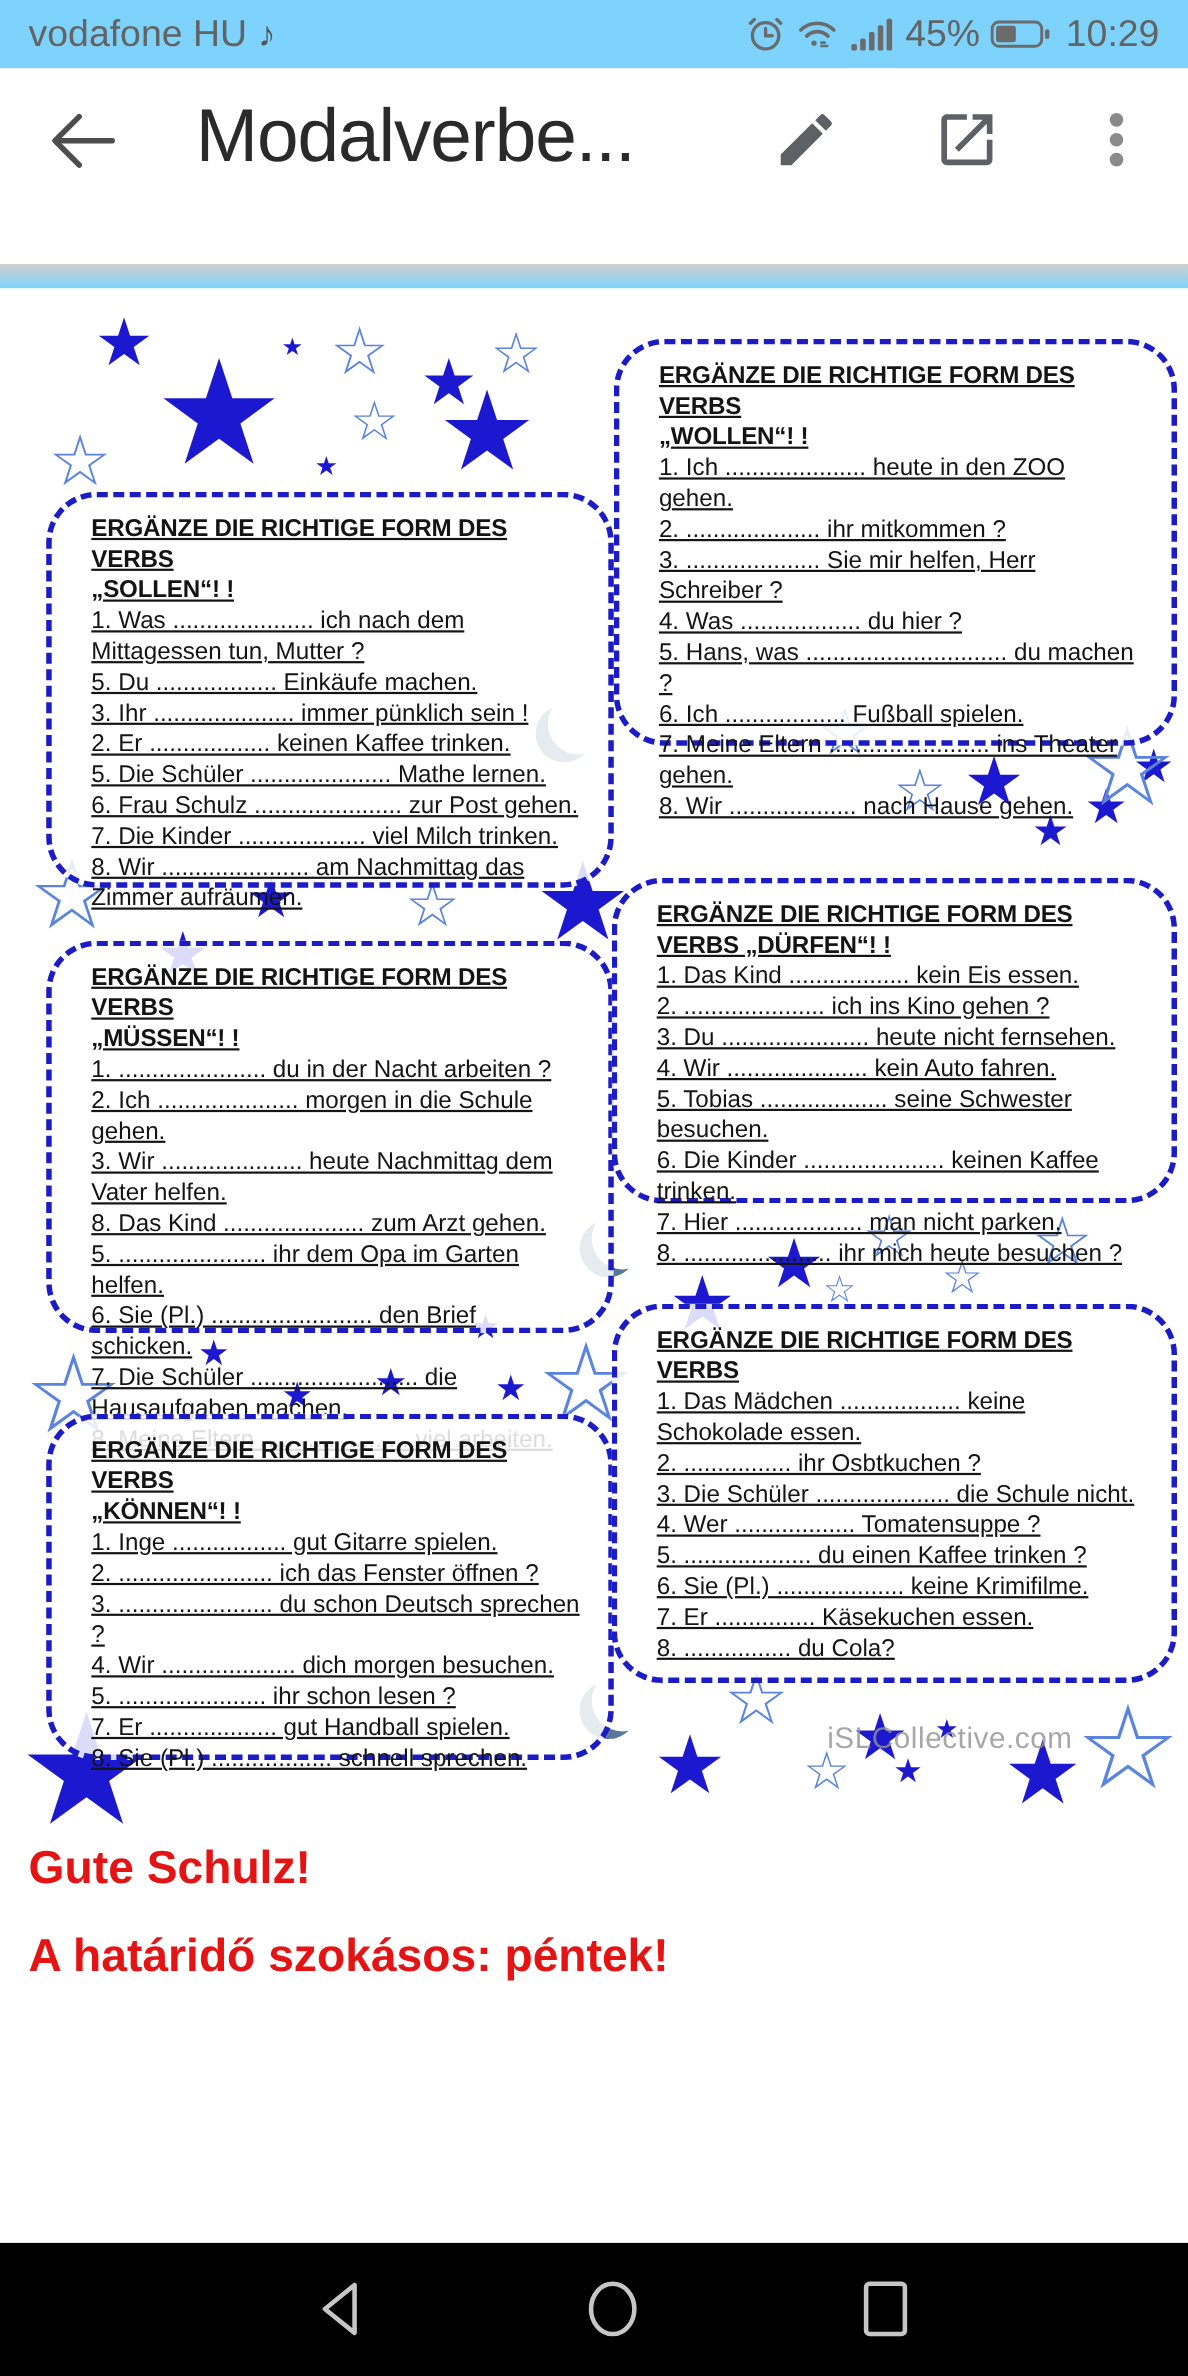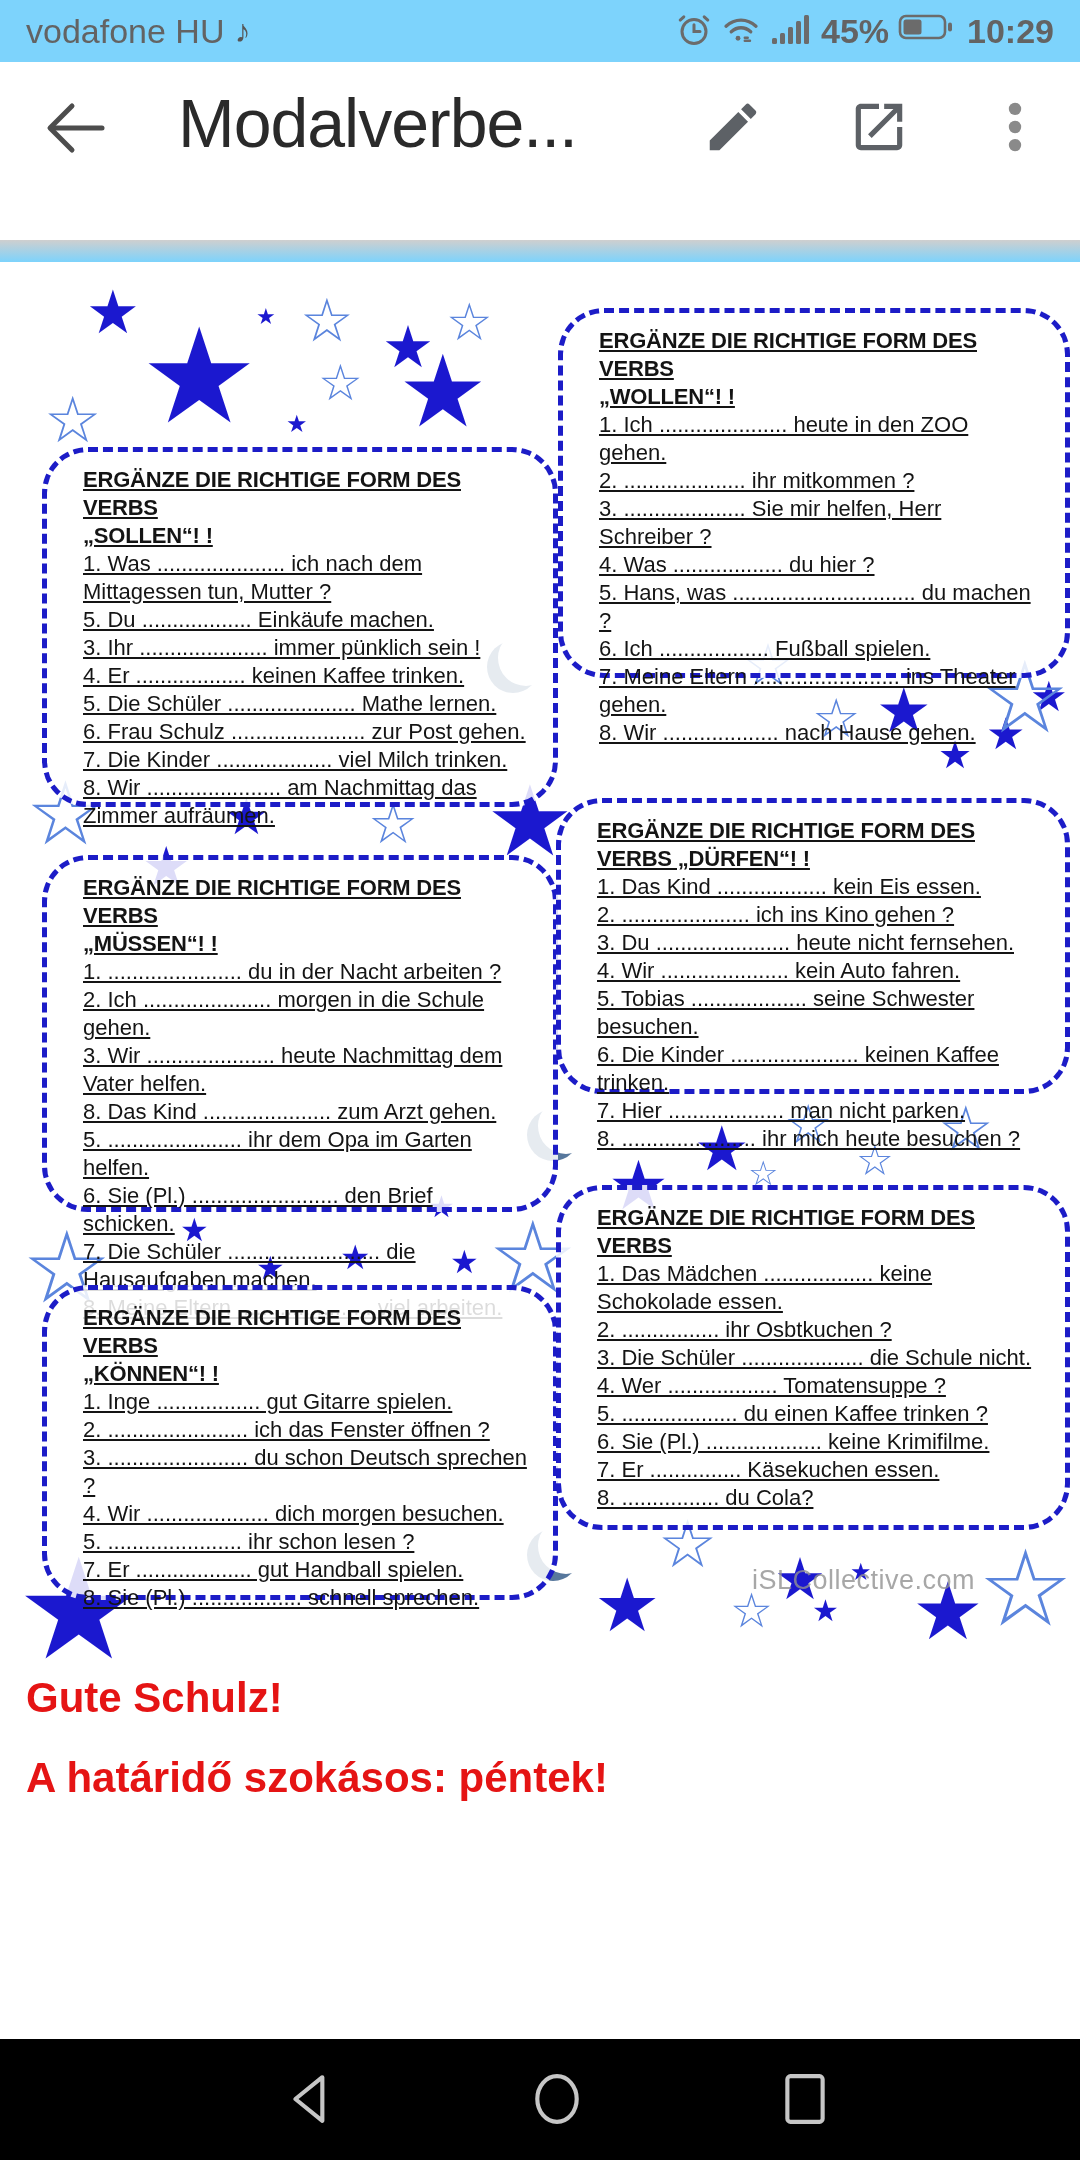--- a/index.html
+++ b/index.html
@@ -10,21 +10,21 @@
     font-family:"Liberation Sans", sans-serif;
   }
   
   .status-bar {
     position:absolute; left:0; top:0; width:1080px; height:62px;
     display:flex; align-items:center; justify-content:space-between;
     padding:0 26px; color:#636363;
   }
   .sb-left { display:flex; align-items:center; gap:10px; font-size:34px; }
   .sb-note { font-size:32px; color:#565656; }
-  .sb-right { display:flex; gap:9px; font-size:34px;font-weight:bold; }
+  .sb-right { display:flex; align-items:center; gap:9px; font-size:34px; }
   .sb-right svg { display:block; }
   .sb-pct { margin-left:2px; }
   .sb-time { margin-left:4px; }
   
   .app-bar {
     position:absolute; left:0; top:62px; width:1080px; height:178px;
     background:#fff; display:flex; align-items:center;
   }
   .app-divider {
     position:absolute; left:0; top:240px; width:1080px; height:22px;
@@ -203,21 +203,21 @@
     <span class="moon" style="left:538px;top:1256px"></span>
 
     <section class="box" style="left:42px;top:185px;width:516px;height:360px">
       <h3>
         <span>ERGÄNZE DIE RICHTIGE FORM DES VERBS</span>
         <span class="verb">„SOLLEN“! !</span>
       </h3>
       <p>1. Was ..................... ich nach dem Mittagessen tun, Mutter ?</p>
       <p>5. Du .................. Einkäufe machen.</p>
       <p>3. Ihr ..................... immer pünklich sein !</p>
-      <p>4. Er .................. keinen Kaffee trinken.</p>
+      <p>2. Er .................. keinen Kaffee trinken.</p>
       <p>5. Die Schüler ..................... Mathe lernen.</p>
       <p>6. Frau Schulz ...................... zur Post gehen.</p>
       <p>7. Die Kinder ................... viel Milch trinken.</p>
       <p>8. Wir ...................... am Nachmittag das Zimmer aufräumen.</p>
     </section>
 
     <section class="box" style="left:558px;top:46px;width:512px;height:370px">
       <h3>
         <span>ERGÄNZE DIE RICHTIGE FORM DES VERBS</span>
         <span class="verb">„WOLLEN“! !</span>

